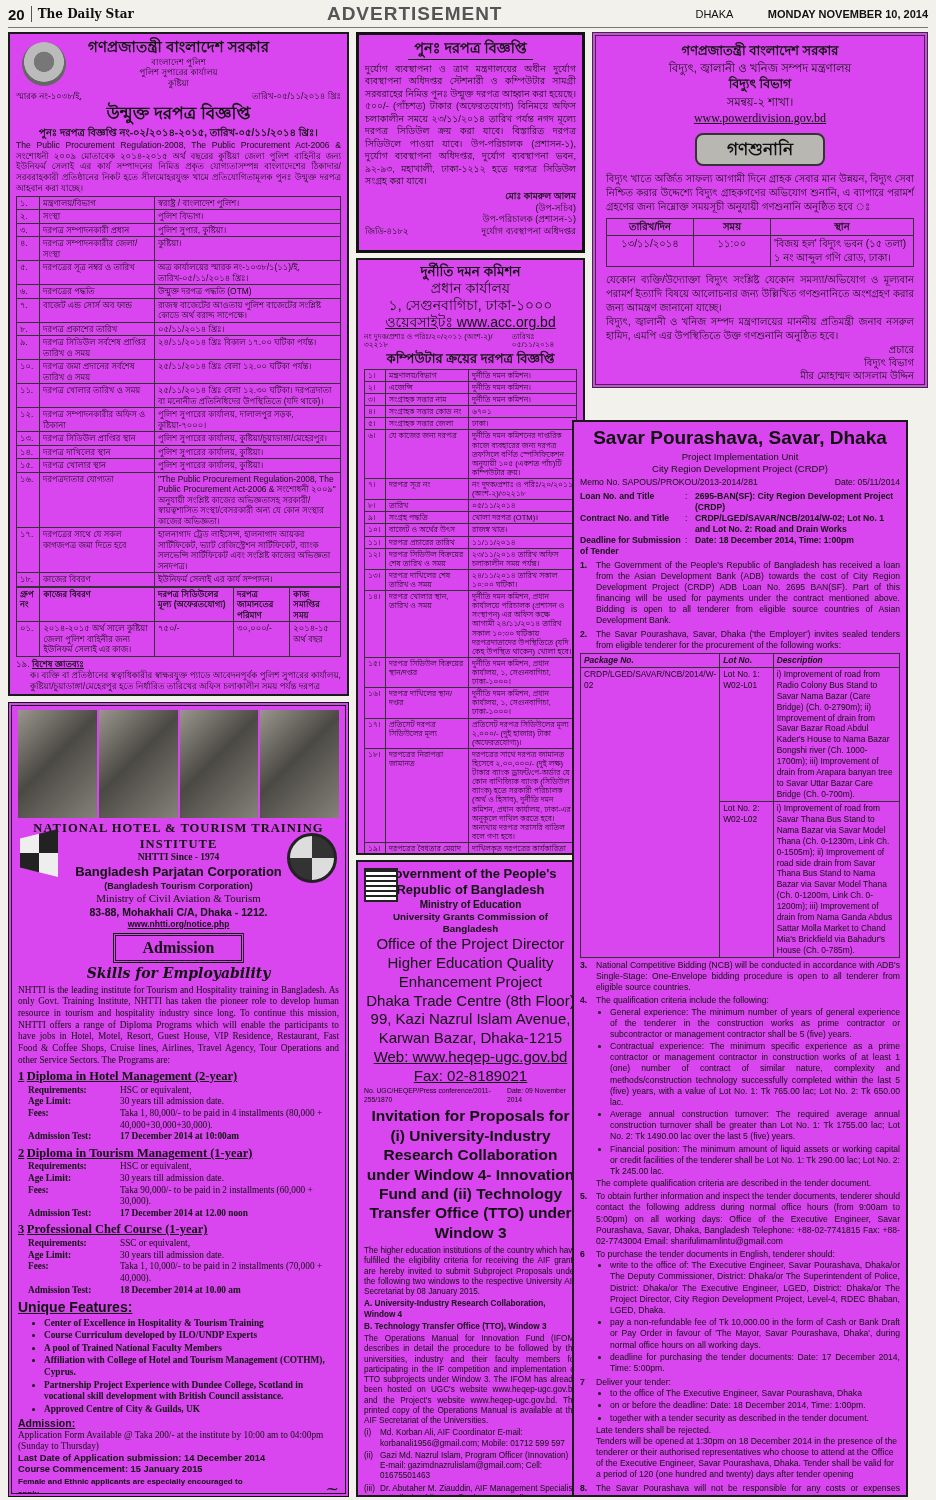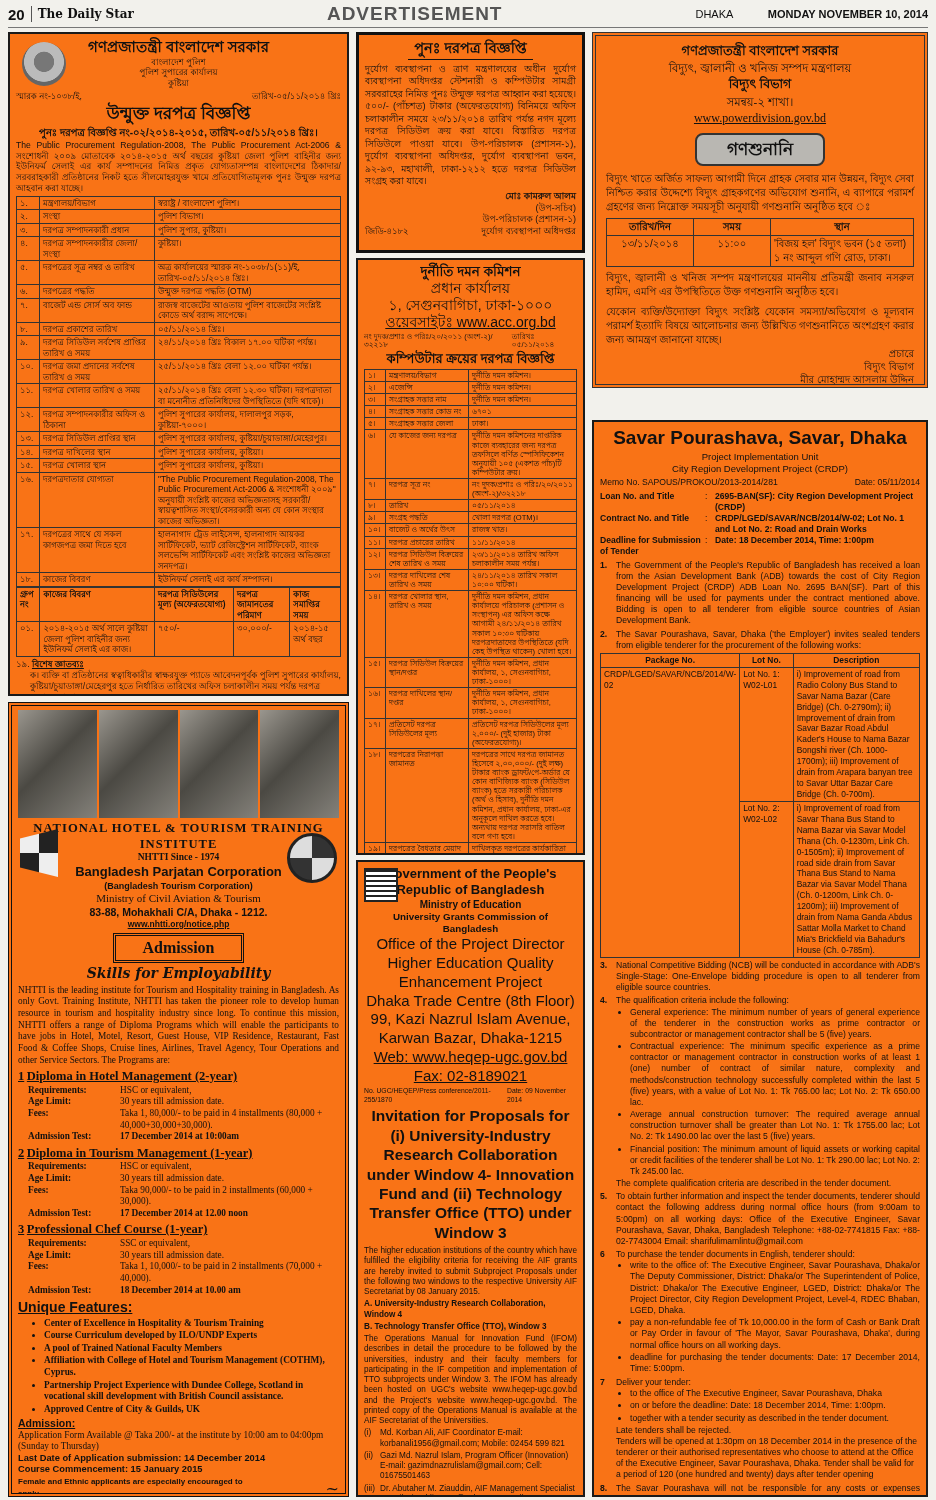--- a/index.html
+++ b/index.html
@@ -10,21 +10,21 @@
          padding:0 8px;box-sizing:border-box;}
   .phead .pnum{font-size:15px;font-weight:bold;}
   .phead .psep{width:1px;height:16px;background:#555;margin:0 6px;}
   .phead .pmast{font-family:"DejaVu Serif",serif;font-weight:bold;font-size:12px;}
   .phead .psection{flex:1;text-align:center;font-size:19px;font-weight:bold;color:#555;
                    letter-spacing:1px;}
   .phead .pdate{font-size:11px;}
   .phead .pdate b{font-weight:bold;margin-left:32px;}
   .rule{position:absolute;top:27px;left:8px;right:8px;border-top:1px solid #777;}
   
-  .ad{position:absolute;background:#f97316;border:2px solid #1a1a1a;box-sizing:border-box;
+  .ad{position:absolute;background:#d946ef;border:2px solid #1a1a1a;box-sizing:border-box;
       overflow:hidden;padding:4px 6px;}
   .ctr{text-align:center;}
   .b{font-weight:bold;}
   .gd{font-size:8.5px;}
   .sig{text-align:right;font-size:9px;line-height:1.3;}
   .flexrow{display:flex;justify-content:space-between;align-items:flex-end;}
   table{border-collapse:collapse;width:100%;}
   td,th{border:1px solid #333;padding:1px 3px;vertical-align:top;text-align:left;}
   a{color:#111;text-decoration:underline;}
   
@@ -112,31 +112,31 @@
   .pw-govt{font-size:13px;font-weight:bold;}
   .pw-min{font-size:11.5px;}
   .pw-div{font-size:12.5px;font-weight:bold;}
   .pw-web{font-size:12px;font-family:"Liberation Serif",serif;}
   .pw-banner{display:inline-block;background:#b9b7b2;border:2px solid #333;border-radius:8px;
     padding:3px 30px;font-size:17px;font-weight:bold;margin:6px 0;}
   .power table{font-size:10px;margin:4px 0;}
   .power th{text-align:center;}
   .pw-body{text-align:justify;}
   
-  .savar{left:592px;top:420px;width:336px;height:1077px;font-size:8.6px;line-height:1.3;}
+  .savar{left:572px;top:420px;width:336px;height:1077px;font-size:8.6px;line-height:1.3;}
   .sv-title{font-size:19px;font-weight:bold;text-align:center;}
   .sv-sub{font-size:9.5px;text-align:center;}
   .sv-memo{display:flex;justify-content:space-between;font-size:8.6px;margin:2px 0;}
   .sv-f{display:grid;grid-template-columns:105px 10px 1fr;}
   .sv-f .k{font-weight:bold;}
   .sv-item{display:grid;grid-template-columns:16px 1fr;margin-top:2px;}
   .sv-item .no{font-weight:bold;}
   .sv-item .tx{text-align:justify;}
   .savar table{font-size:8.4px;margin:2px 0;}
-  .savar th{text-align:center;font-weight:bold;}
+  .savar th{text-align:left;font-weight:bold;font-style:italic;}
   .sv-bul{margin:0;padding-left:14px;}
   .sv-bul li{margin-bottom:1px;text-align:justify;}
 </style>
 </head>
 <body>
 
 <div class="page">
 
   <div class="phead">
     <span class="pnum">20</span>
@@ -535,21 +535,21 @@
       <span>Date: 09 November 2014</span>
     </div>
     <div class="hq-title">Invitation for Proposals for (i) University-Industry Research Collaboration under Window 4- Innovation Fund and (ii) Technology Transfer Office (TTO) under Window 3</div>
     <div class="hq-body">The higher education institutions of the country which have fulfilled the eligibility criteria for receiving the AIF grants are hereby invited to submit Subproject Proposals under the following two windows to the respective University AIF Secretariat by 08 January 2015.</div>
     <div class="hq-ab">A. University-Industry Research Collaboration, Window 4</div>
     <div class="hq-ab">B. Technology Transfer Office (TTO), Window 3</div>
     <div class="hq-body">The Operations Manual for Innovation Fund (IFOM) describes in detail the procedure to be followed by the universities, industry and their faculty members for participating in the IF competition and implementation of TTO subprojects under Window 3. The IFOM has already been hosted on UGC's website www.heqep-ugc.gov.bd and the Project's website www.heqep-ugc.gov.bd. The printed copy of the Operations Manual is available at the AIF Secretariat of the Universities.</div>
     <div>
         <div class="hq-contact">
         <span>(i)</span>
-        <span>Md. Korban Ali, AIF Coordinator E-mail: korbanali1956@gmail.com; Mobile: 02454 599 821</span>
+        <span>Md. Korban Ali, AIF Coordinator E-mail: korbanali1956@gmail.com; Mobile: 01712 599 597</span>
       </div>
         <div class="hq-contact">
         <span>(ii)</span>
         <span>Gazi Md. Nazrul Islam, Program Officer (Innovation) E-mail: gazimdnazrulislam@gmail.com; Cell: 01675501463</span>
       </div>
         <div class="hq-contact">
         <span>(iii)</span>
         <span>Dr. Abutaher M. Ziauddin, AIF Management Specialist E-mail: ziauddin_atm@yahoo.com, Cell: 01711192664</span>
       </div>
       </div>
@@ -581,22 +581,22 @@
         </tr>
       </thead>
       <tbody>
         <tr>
           <td style="text-align:center;">১৩/১১/২০১৪</td>
           <td style="text-align:center;">১১:০০</td>
           <td>'বিজয় হল' বিদ্যুৎ ভবন (১৫ তলা) ১ নং আব্দুল গণি রোড, ঢাকা।</td>
         </tr>
       </tbody>
     </table>
+    <div class="pw-body" style="margin-top:6px;">যেকোন ব্যক্তি/উদ্যোক্তা বিদ্যুৎ সংশ্লিষ্ট যেকোন সমস্যা/অভিযোগ ও মূল্যবান পরামর্শ ইত্যাদি বিষয়ে আলোচনার জন্য উল্লিখিত গণশুনানিতে অংশগ্রহণ করার জন্য আমন্ত্রণ জানানো যাচ্ছে।</div>
     <div class="pw-body">বিদ্যুৎ, জ্বালানী ও খনিজ সম্পদ মন্ত্রণালয়ের মাননীয় প্রতিমন্ত্রী জনাব নসরুল হামিদ, এমপি এর উপস্থিতিতে উক্ত গণশুনানি অনুষ্ঠিত হবে।</div>
-    <div class="pw-body" style="margin-top:6px;">যেকোন ব্যক্তি/উদ্যোক্তা বিদ্যুৎ সংশ্লিষ্ট যেকোন সমস্যা/অভিযোগ ও মূল্যবান পরামর্শ ইত্যাদি বিষয়ে আলোচনার জন্য উল্লিখিত গণশুনানিতে অংশগ্রহণ করার জন্য আমন্ত্রণ জানানো যাচ্ছে।</div>
     <div class="sig" style="font-size:10px;">
       <span>প্রচারে</span><br>
       <span>বিদ্যুৎ বিভাগ</span><br>
       <span>মীর মোহাম্মদ আসলাম উদ্দিন</span><br>
       <span>ফোন : ৯৫৭১১২৩</span><br>
       
     </div>
   </div>
 
   <div class="ad savar">

